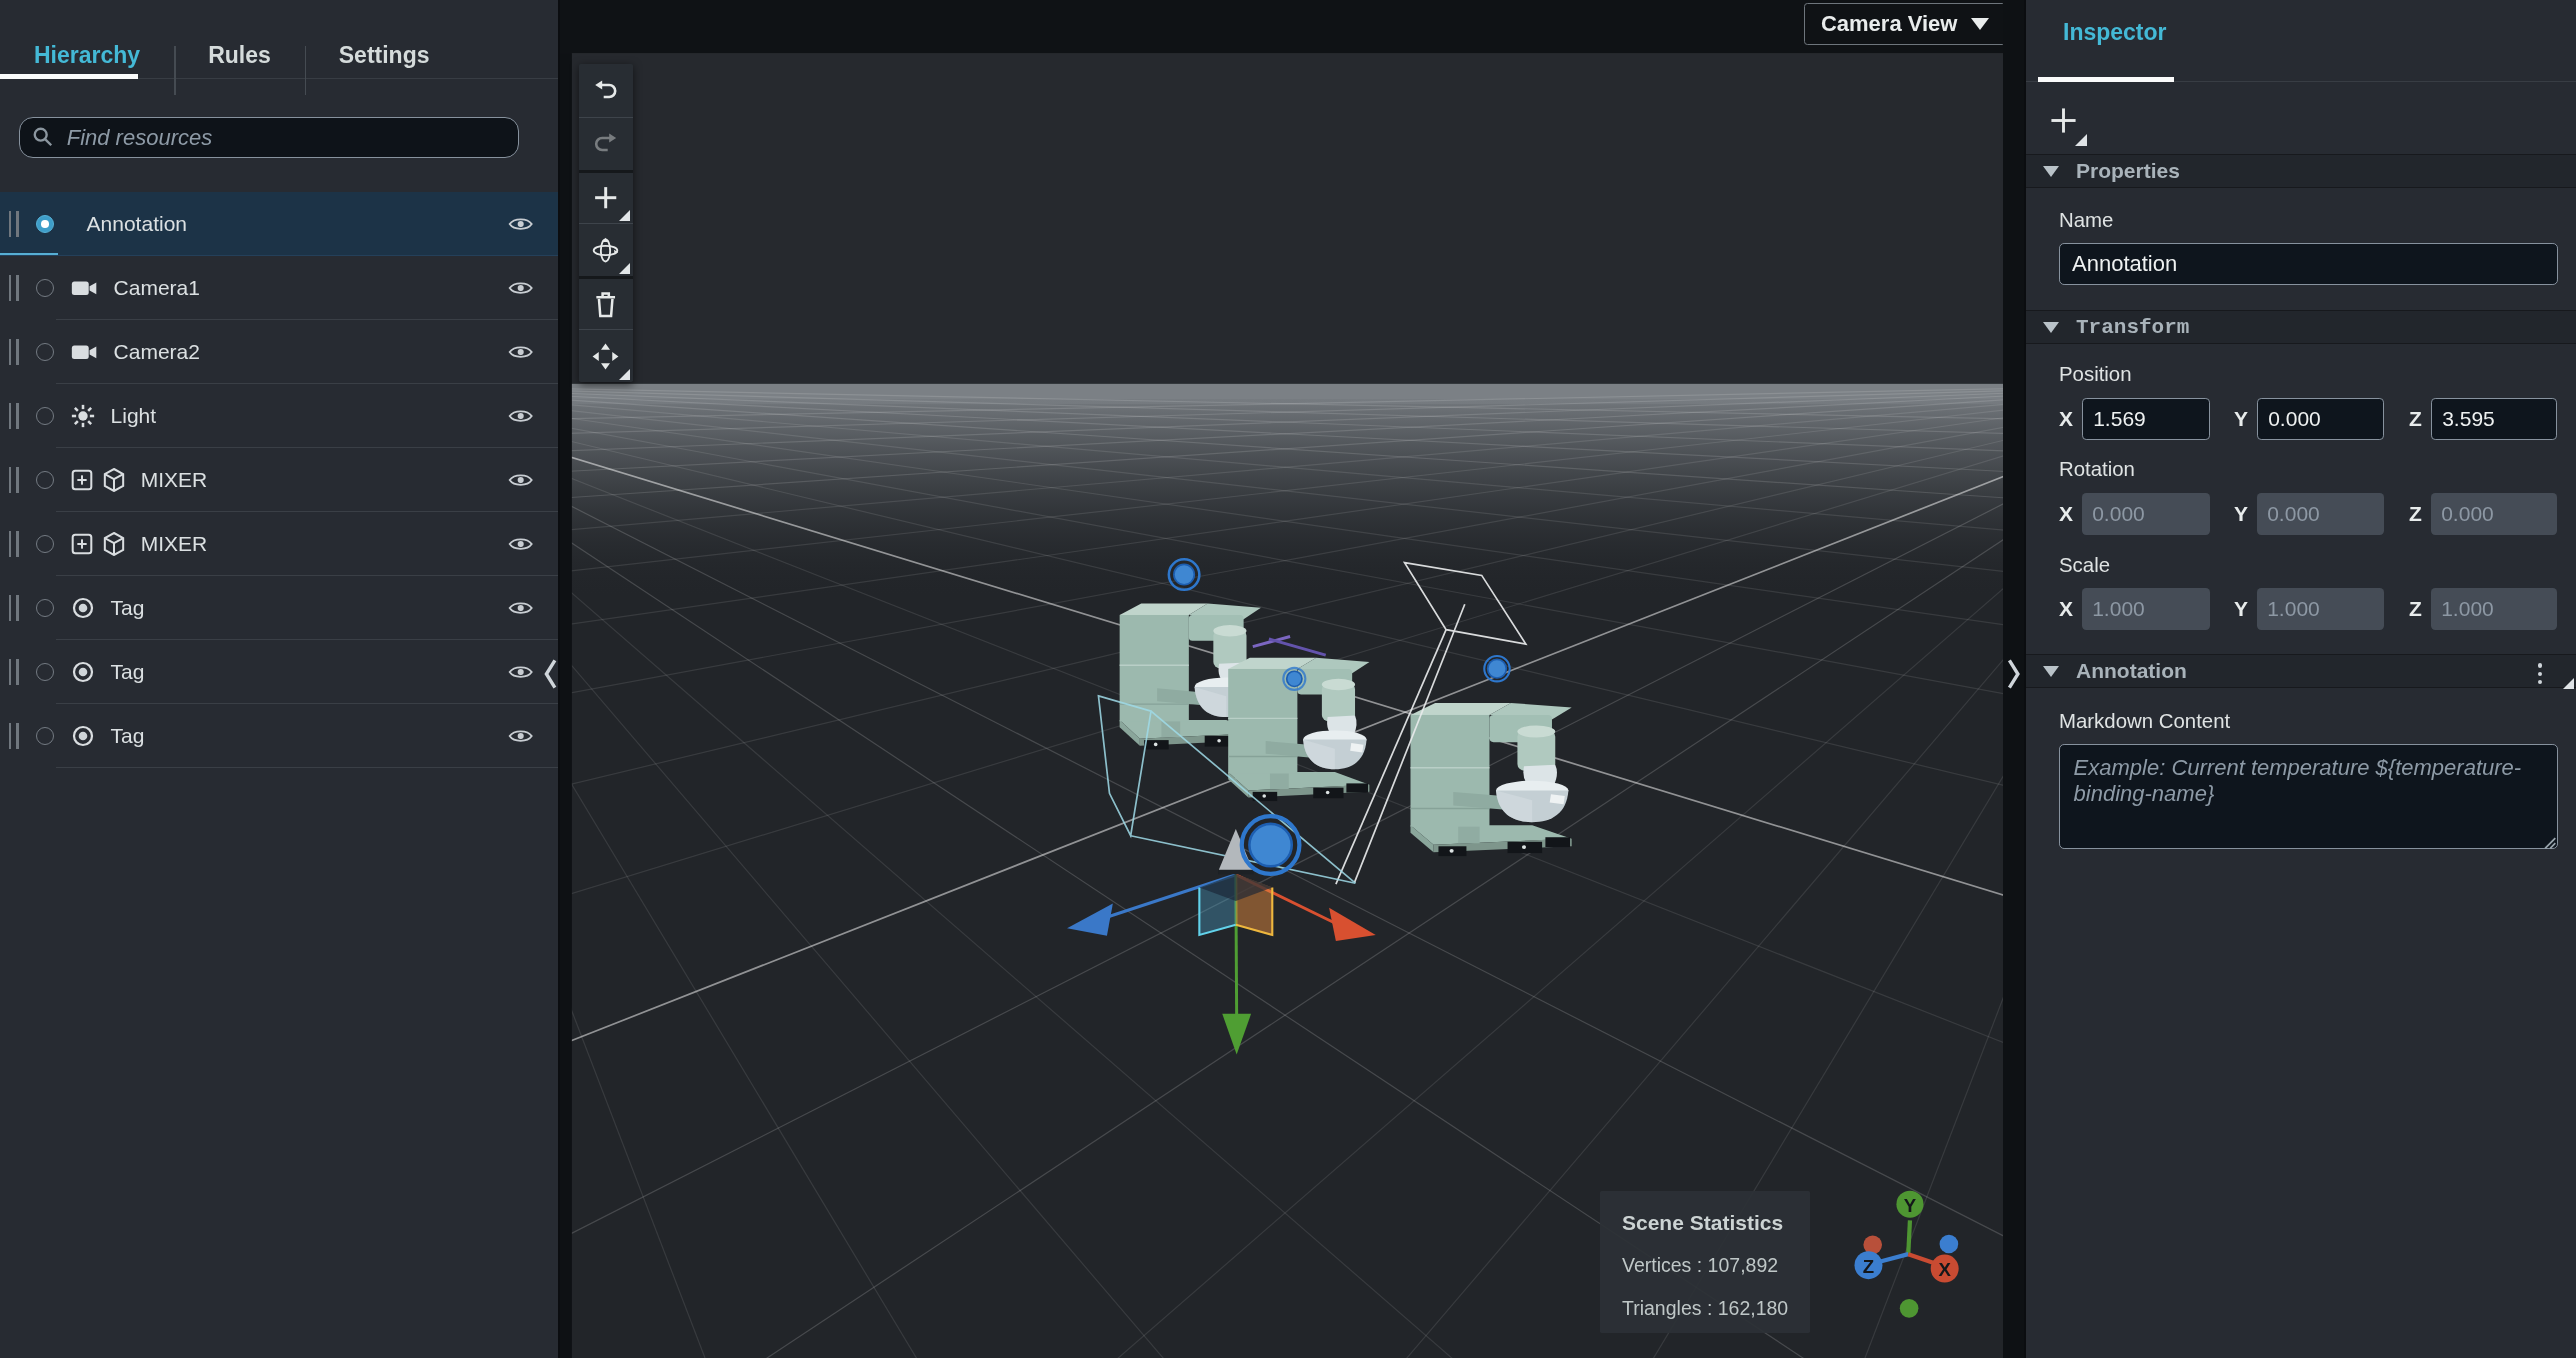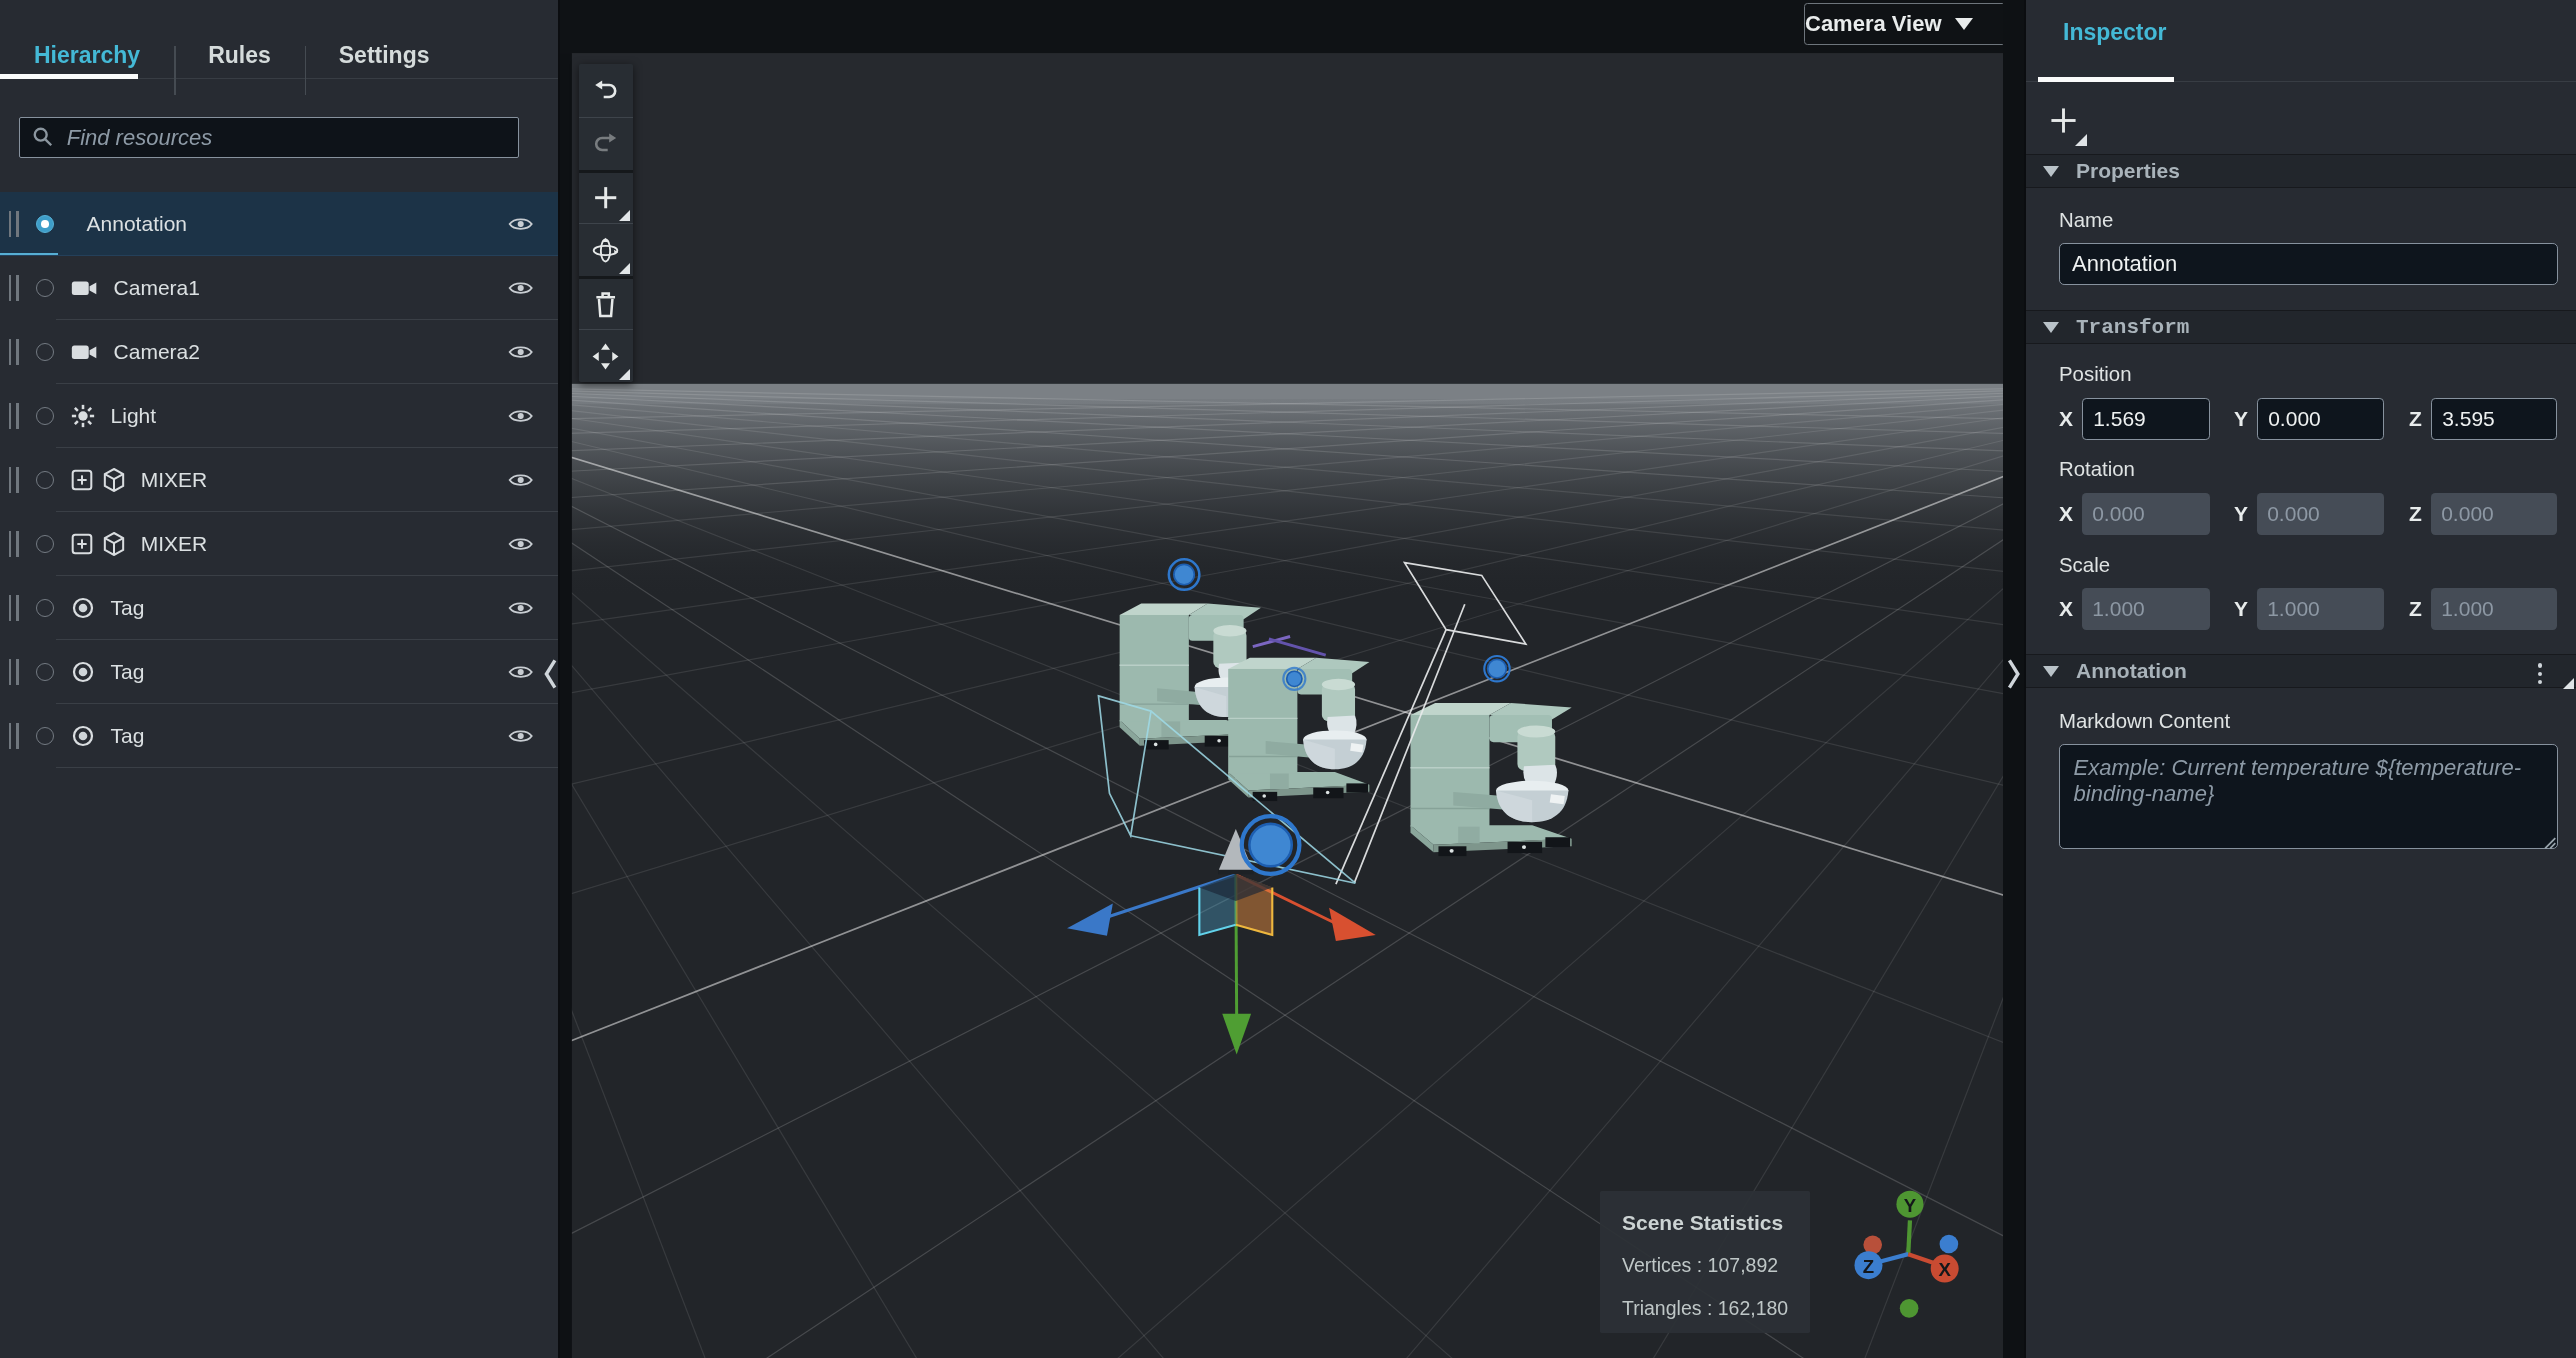--- a/index.html
+++ b/index.html
@@ -20,21 +20,21 @@
   .tab { position:relative; display:flex; align-items:center; padding:0 34px;
          font-size:23px; font-weight:bold; color:#d5dbdb; cursor:pointer;margin-top:32px; }
   .tab:not(:first-child)::before { content:""; position:absolute; left:0; top:13.6px; height:49px; width:1.7px; background:#454b52; }
   .tab.active { color:#44b9d6; }
   .tab-underline { position:absolute; left:0; top:74px; width:138px; height:5.1px; background:#fafbfb; }
 
   
   .search-wrap { position:absolute; left:18.7px; top:117px; width:500px; height:41px; }
   .search-wrap svg { position:absolute; left:13.6px; top:9.3px; }
   .search-wrap input {
-    width:100%; height:100%; background:#0e1319; border:1.7px solid #87929e; border-radius:2px;
+    width:100%; height:100%; background:#0e1319; border:1.7px solid #87929e; border-radius:14px;
     color:#c7ced2; font-size:22px; padding:0 12px 0 47px; outline:none;
     font-family:"Liberation Sans", sans-serif;
   }
   input::placeholder, textarea::placeholder { color:#8d9aa6; font-style:italic; }
 
   
   .tree { position:absolute; left:0; top:192px; width:100%; }
   .tree-row { position:relative; height:64px; display:flex; align-items:center; padding-left:8.5px; cursor:pointer; }
   .tree-row::after { content:""; position:absolute; left:56px; right:0; bottom:0; height:0.8px; background:#3a3f46; }
   .tree-row.selected { background:#1c3347; }
@@ -56,21 +56,21 @@
   #collapse-left { left:541px; top:653px; }
   #expand-right { left:2004px; top:653px; }
 
   
   #viewport { position:absolute; left:560px; top:0; width:1450px; height:1358px; }
   #vp-topbar { position:absolute; left:0; top:0; width:1450px; height:53px; background:#0f1215; }
   #scene { position:absolute; left:0; top:53px; }
   #gap-right { position:absolute; left:2003px; top:0; width:21px; height:1358px; background:#0e1114; }
 
   #camera-view-btn { position:absolute; left:1244px; top:2.5px; width:202px; height:42px;
-    border:1.7px solid #6e757c; border-radius:3.4px; display:flex; align-items:center; justify-content:flex-start; gap:13.6px;
+    border:1.7px solid #6e757c; border-radius:3.4px; display:flex; align-items:center; justify-content:center; gap:13.6px;
     color:#e9ecec; font-size:22px; font-weight:bold; cursor:pointer; background:transparent; }
   .caret-down { width:0; height:0; border-left:9.3px solid transparent; border-right:9.3px solid transparent; border-top:12px solid #e9ecec; }
 
   
   #vp-toolbar { position:absolute; left:18.7px; top:64px; width:54px; background:#282d33;
     box-shadow:0 2.5px 8.5px rgba(0,0,0,.55); border-radius:1.7px; }
   .tool-btn { position:relative; width:54px; height:53px; display:flex; align-items:center; justify-content:center; cursor:pointer; }
   .tool-btn + .tool-btn { border-top:0.8px solid #3e444b; }
   .tool-btn.group-break { border-top:3.4px solid #15181b; }
   .tool-btn.dim svg { opacity:.42; }

